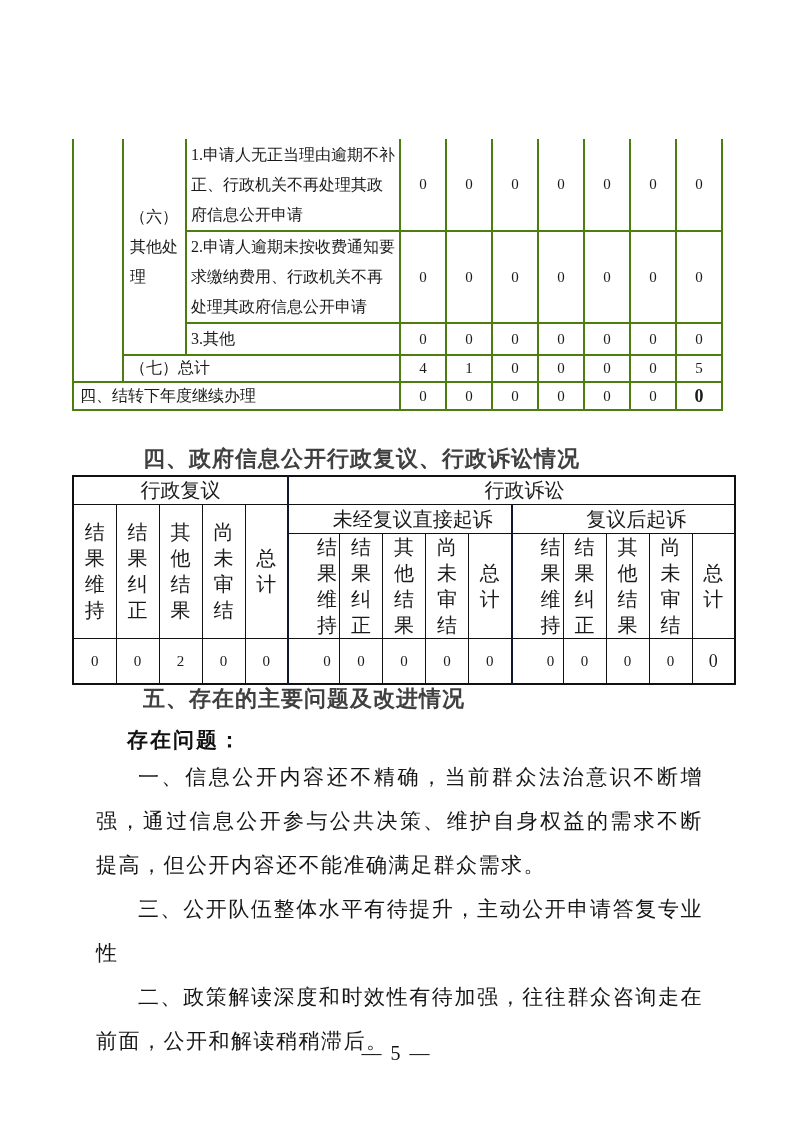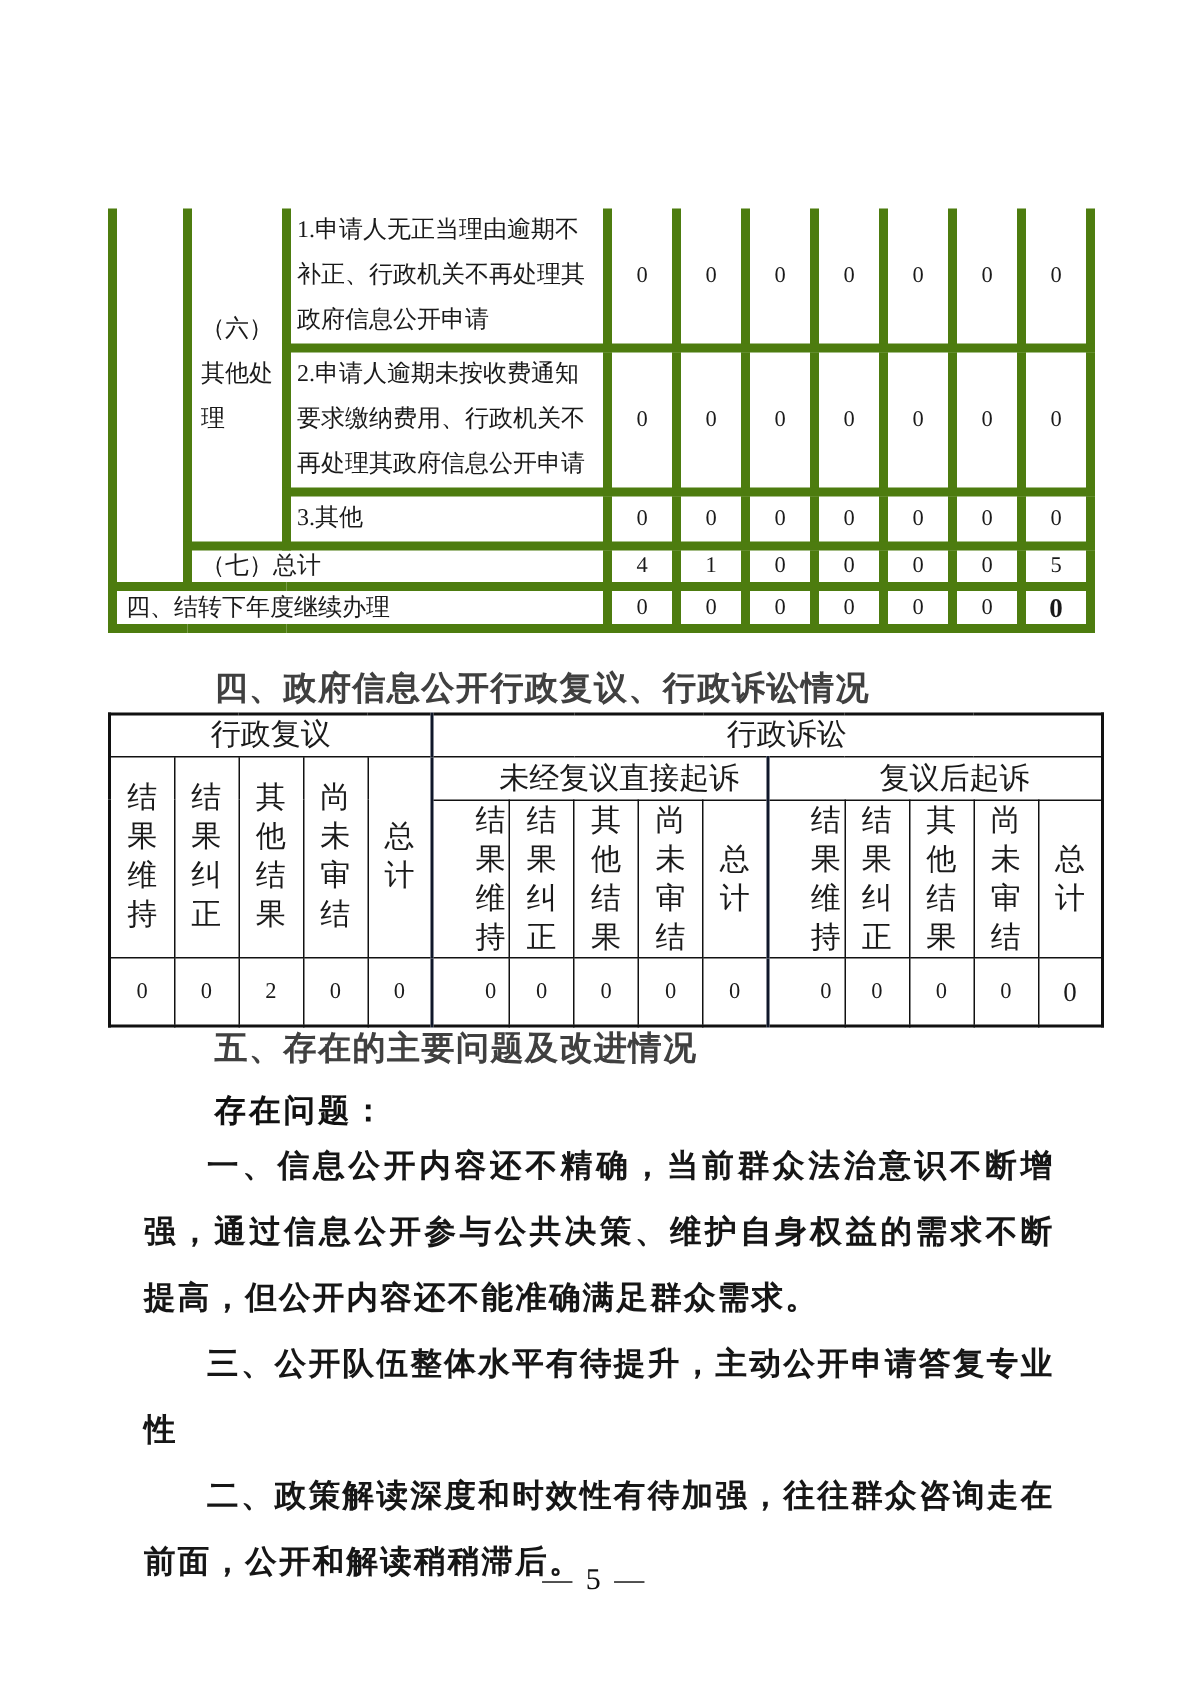--- a/index.html
+++ b/index.html
@@ -18,21 +18,21 @@
     position: absolute;
     left: 72px;
     top: 139px;
     border-collapse: collapse;
     table-layout: fixed;
     border-left: 2px solid #111;
     border-right: 2px solid #111;
     border-bottom: 2px solid #111;
   }
   table.t1 td {
-    border: 6px solid #4d7c0f;
+    border: 2px solid #4d7c0f;
     font-size: 15px;
     text-align: center;
     vertical-align: middle;
     padding: 0;
     overflow: hidden;
   }
   table.t1 tr.rtop td { border-top: none; }
   table.t1 td.grp {
     border-top: 2px solid #111;
     font-size: 16px;
@@ -67,21 +67,21 @@
     font-weight: bold;
     font-size: 22px;
     letter-spacing: 1px;
     color: #404040;
     white-space: nowrap;
   }
   .h-four { top: 444px; }
   .h-five { top: 684px; }
   .problems-label {
     position: absolute;
-    left: 143px;
+    left: 127px;
     top: 726px;
     font-family: "Liberation Serif", serif;
     font-weight: bold;
     font-size: 21px;
     letter-spacing: 2px;
     color: #111;
     white-space: nowrap;
   }
 
   
@@ -117,21 +117,20 @@
   .bodytext {
     position: absolute;
     left: 96px;
     top: 755px;
     width: 607px;
     font-size: 21px;
     line-height: 44px;
     letter-spacing: 1.5px;
     text-align: justify;
     color: #161616;
-    font-weight: bold;
   }
   .bodytext p { margin: 0; text-indent: 2em; }
 
   
   .pagenum {
     position: absolute;
     top: 1042px;
     left: 0;
     width: 100%;
     text-align: center;

